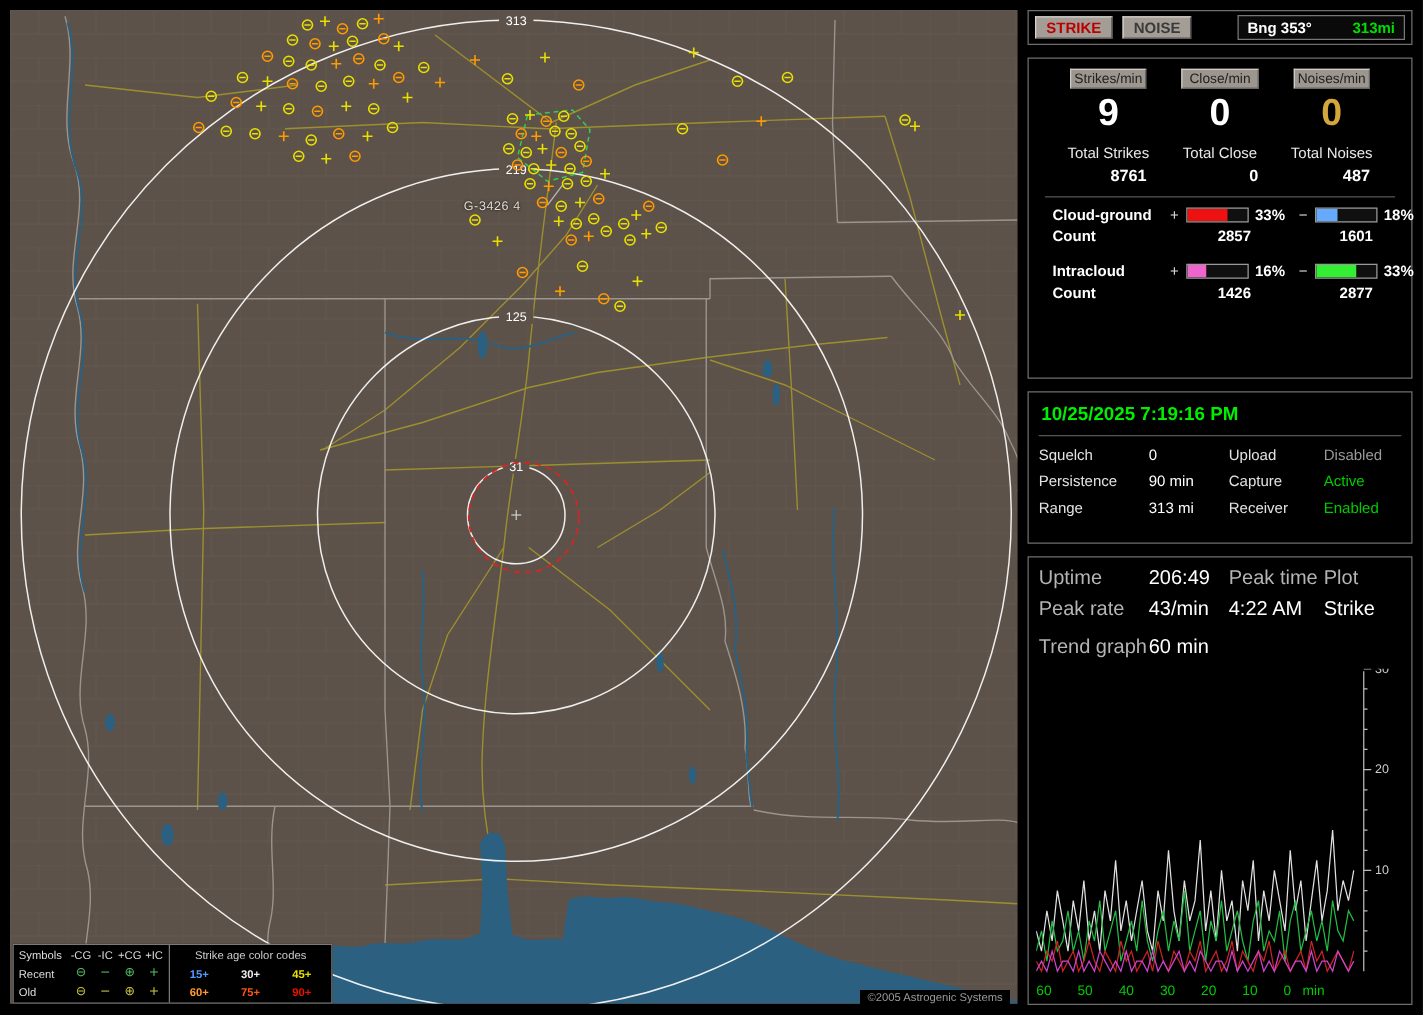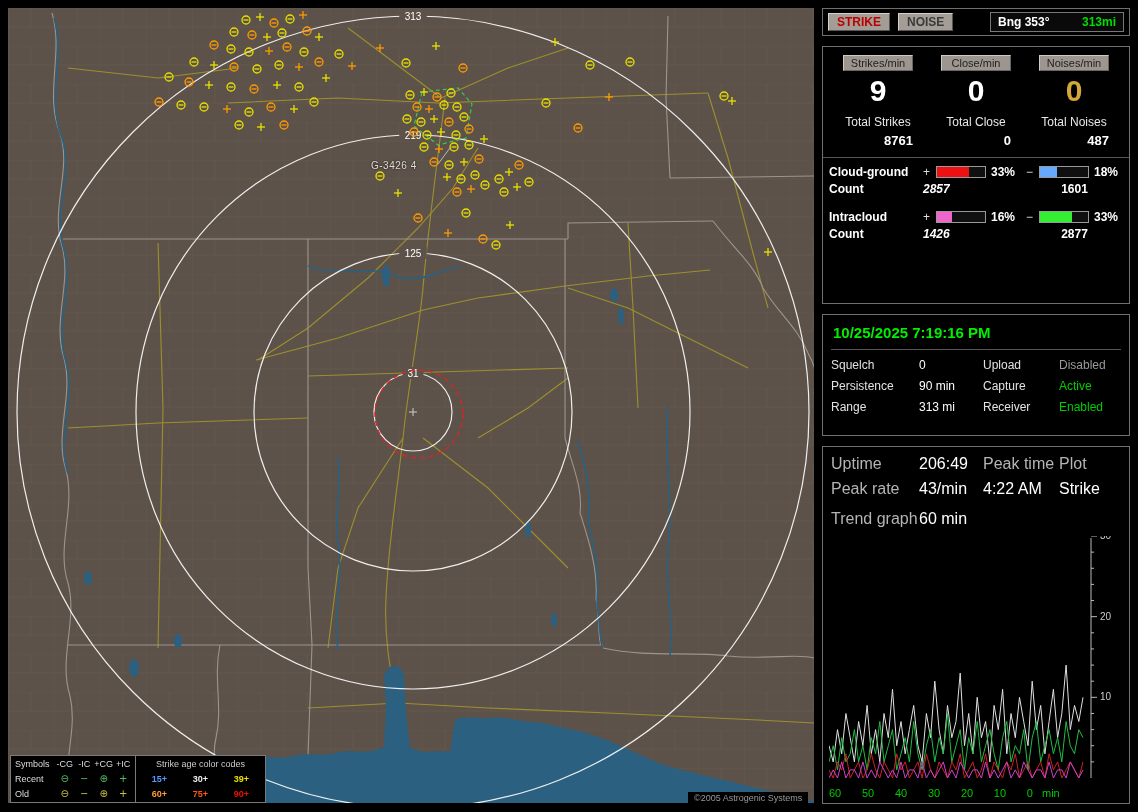--- a/index.html
+++ b/index.html
@@ -34,36 +34,36 @@
 
   .topbar{height:30px;display:flex;align-items:center;gap:8px;padding:0 5px;}
   .ind-btn{background:#a49d96;border:1px solid #555;border-top-color:#d8d2cc;border-left-color:#d8d2cc;
            padding:1px 8px;font-size:12px;font-weight:bold;cursor:default;}
   .ind-btn.strike{color:#bb0000;}
   .ind-btn.noise{color:#3a3a3a;}
   .bng-box{margin-left:auto;background:#0a0a0a;border:1px solid #777;padding:2px 7px;
            display:flex;gap:14px;font-size:12px;font-weight:bold;color:#fff;min-width:118px;
            justify-content:space-between;}
 
-  .rates-panel{height:280px;padding:8px 6px 6px;}
+  .rates-panel{height:280px;padding:8px 19px 6px;}
   .rates-grid{display:grid;grid-template-columns:1fr 1fr 1fr;row-gap:2px;text-align:center;}
   .rate-head{background:#9c968f;color:#222;border:1px solid #666;border-top-color:#d0cac4;
              border-left-color:#d0cac4;font-size:11px;padding:1px 2px;margin:0 14px;}
   .rate-val{font-size:30px;font-weight:bold;line-height:36px;color:#fff;}
   .rate-total-label{font-size:12px;color:#e8e8e8;margin-top:4px;}
   .rate-total{font-size:13px;font-weight:bold;color:#fff;text-align:right;padding-right:14px;margin-top:2px;}
   .divider{border-top:1px solid #555;margin:9px -6px 7px;}
   .dist-title{font-size:12px;color:#e6e6e6;text-decoration:underline;margin:0 0 8px 2px;}
   .dist-grid{display:grid;grid-template-columns:94px 13px 50px 40px 13px 50px auto;
              align-items:center;row-gap:3px;font-size:12px;}
   .dist-grid .b{font-weight:bold;color:#fff;}
   .bar{height:10px;border:1px solid #999;background:#101010;position:relative;overflow:hidden;}
   .bar i{position:absolute;left:0;top:0;bottom:0;display:block;}
   .pct{text-align:left;padding-left:5px;font-weight:bold;color:#fff;}
-  .cnt-plus{grid-column:2/5;font-weight:bold;color:#fff;font-style:italic;}
+  .cnt-plus{grid-column:2/5;text-align:center;font-weight:bold;color:#fff;}
   .cnt-minus{grid-column:5/8;text-align:center;font-weight:bold;color:#fff;}
   .dist-spacer{grid-column:1/8;height:8px;}
 
   .clock-panel{height:132px;padding:6px 8px;}
   .datetime{color:#00ee00;font-weight:bold;font-size:15px;padding:3px 0 8px 2px;
             border-bottom:1px solid #555;margin-bottom:8px;}
   .settings-grid{display:grid;grid-template-columns:88px 64px 76px 1fr;row-gap:7px;font-size:12px;}
   .settings-grid .lab{color:#e2e2e2;}
   .settings-grid .val{color:#fff;}
 
@@ -619,21 +619,21 @@
         <span class="leg-sym" style="color: rgb(200, 194, 68);">⊖</span>
         <span class="leg-sym" style="color: rgb(200, 194, 68);">−</span>
         <span class="leg-sym" style="color: rgb(200, 194, 68);">⊕</span>
         <span class="leg-sym" style="color: rgb(200, 194, 68);">+</span>
       </div>
       <div class="leg-right">
         <div class="leg-title">Strike age color codes</div>
         <div class="leg-ages">
           <span style="color: rgb(85, 153, 255);">15+</span>
           <span style="color: rgb(238, 238, 238);">30+</span>
-          <span style="color: rgb(232, 224, 0);">39+</span>
+          <span style="color: rgb(232, 224, 0);">45+</span>
         </div>
         <div class="leg-ages">
           <span style="color: rgb(255, 154, 51);">60+</span>
           <span style="color: rgb(255, 85, 17);">75+</span>
           <span style="color: rgb(238, 17, 0);">90+</span>
         </div>
       </div>
     </div>
   </div>
 

